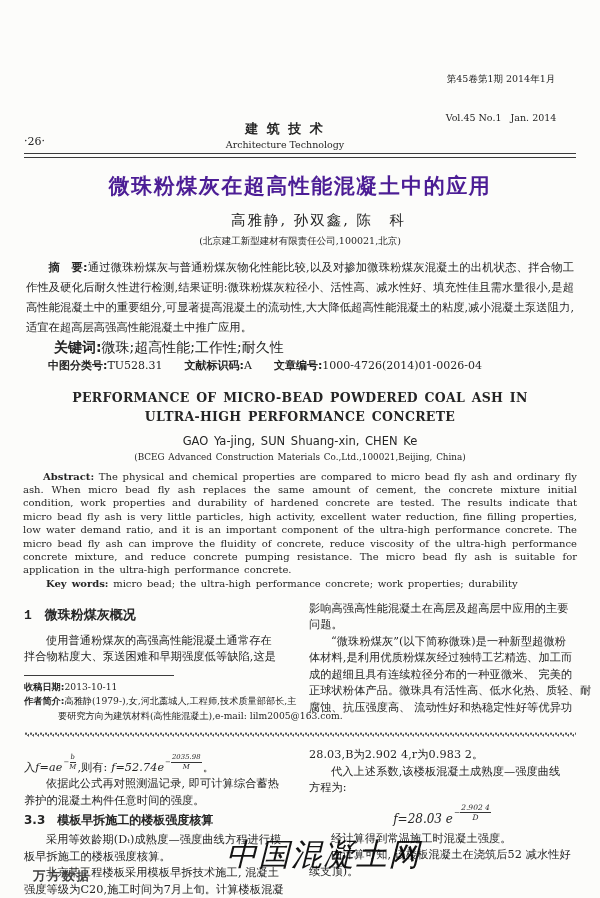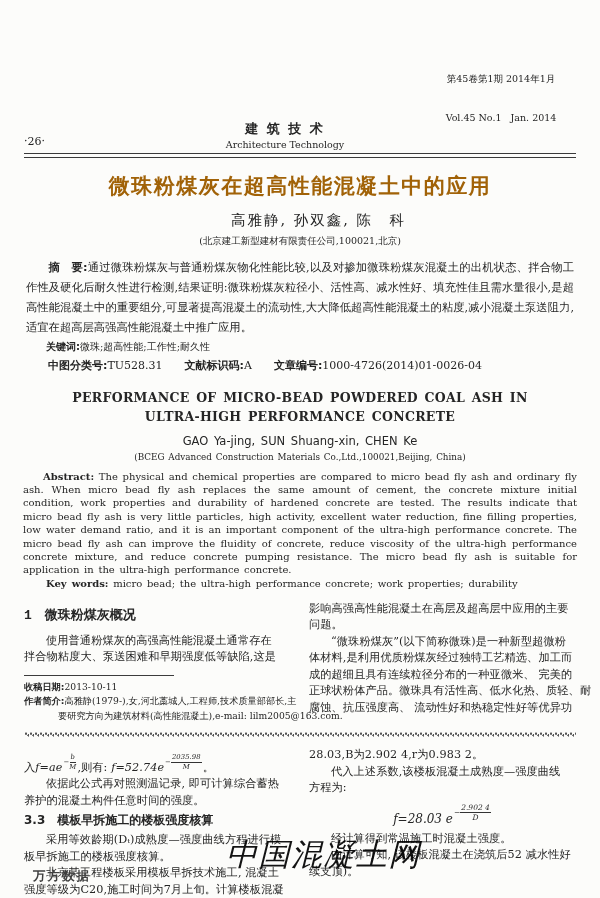--- a/index.html
+++ b/index.html
@@ -14,28 +14,28 @@
   .hdr-pageno{font-size:11px; padding-bottom:2px; width:120px;}
   .hdr-center{text-align:center; flex:1;}
   .journal-cn{font-size:13px; font-weight:bold; letter-spacing:2px; white-space:pre;
               font-family:"DejaVu Sans","Liberation Sans",sans-serif;}
   .journal-en{font-size:9.5px; margin-top:1px;}
   .hdr-right{font-size:9.5px; text-align:center; width:150px; line-height:13px; white-space:pre;}
   .double-rule{margin:3px 24px 0; height:2.5px;
                border-top:1.2px solid #3a3a3a; border-bottom:1.2px solid #3a3a3a;}
   
   .title-cn{margin-top:14px; text-align:center; font-size:21px; font-weight:bold;
-            letter-spacing:1.5px; color:#a16207;
+            letter-spacing:1.5px; color:#4c1d95;
             font-family:"DejaVu Sans","Liberation Sans",sans-serif;}
   .authors-cn{margin-top:11px; text-align:center; font-size:14.5px; letter-spacing:2px;padding-left:37px;}
   .affil-cn{margin-top:5px; text-align:center; font-size:9.5px;}
   
   .abs-cn{margin:10px 26px 0; font-size:11.3px; line-height:20px;
           text-align:justify; text-indent:2em;}
-  .kw-cn{margin:0 26px; font-size:10px; line-height:18px; text-indent:2em;}
+  .kw-cn{margin:0 26px; font-size:14px; line-height:18px; text-indent:2em;}
   .clc-line{margin:1px 26px 9px; font-size:11px; line-height:18px; text-indent:2em;}
   .clc-line .v{margin-right:22px;}
   b.lab{font-family:"DejaVu Sans","Liberation Sans",sans-serif; font-weight:bold;}
   
   .title-en{margin-top:13px; text-align:center; font-weight:bold; font-size:12.5px;
             line-height:19px; letter-spacing:.3px; word-spacing:2px;}
   .authors-en{margin-top:8px; text-align:center; font-size:11.5px; word-spacing:2px;
               font-family:"DejaVu Sans","Liberation Sans",sans-serif;}
   .affil-en{margin-top:4px; text-align:center; font-size:8.8px; word-spacing:1px;}
   .abs-en{margin:8px 23px 0; font-size:10px; line-height:13.4px; text-align:justify;

